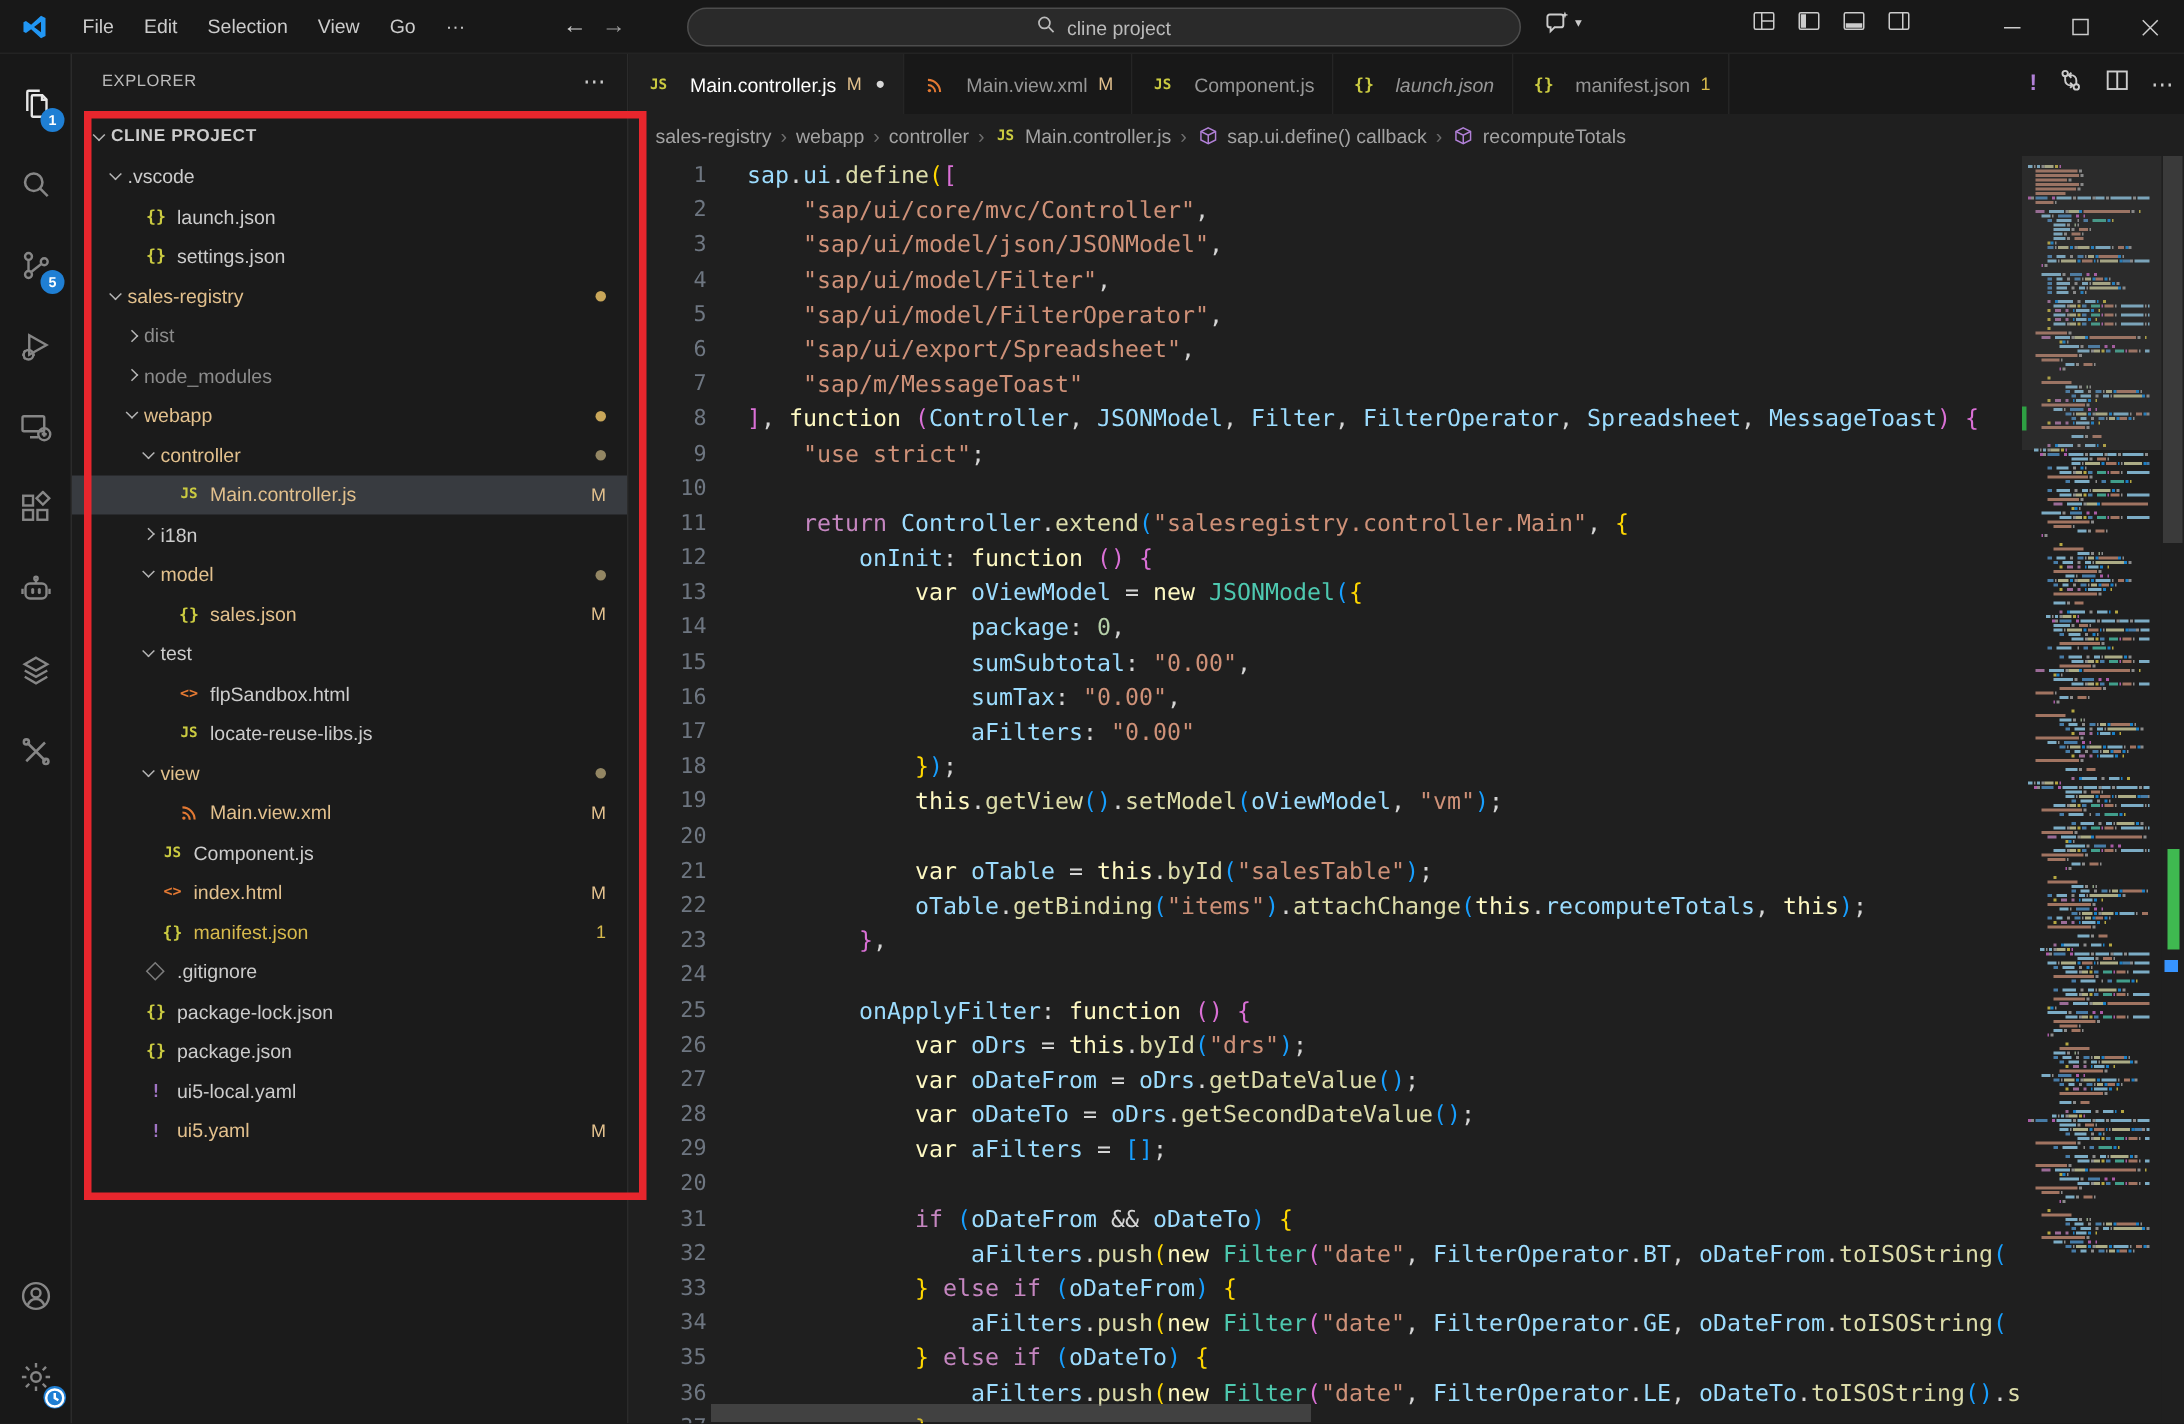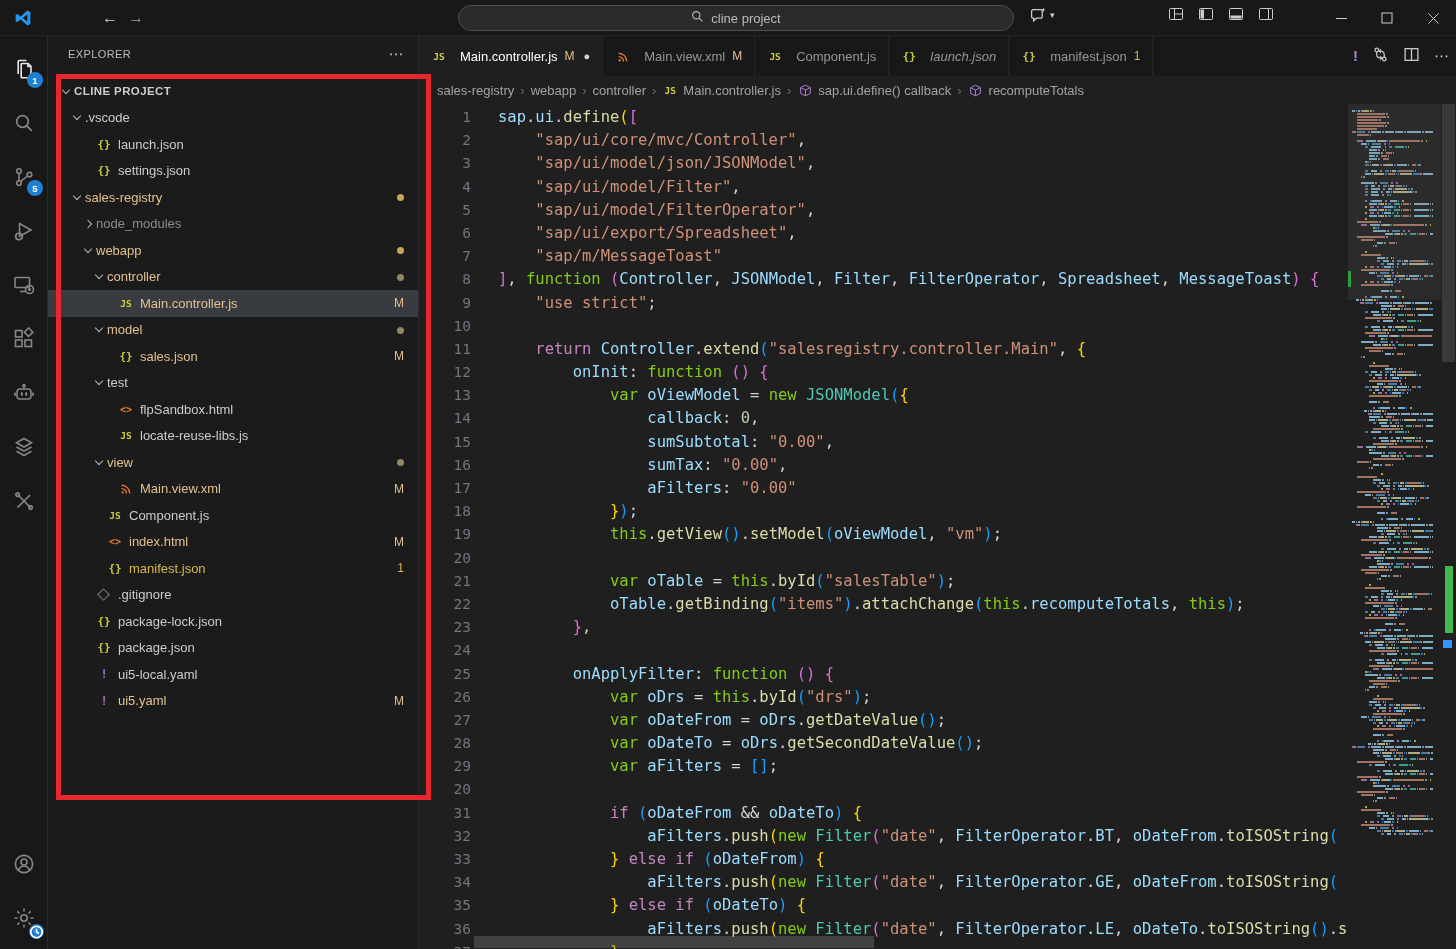--- a/index.html
+++ b/index.html
@@ -92,21 +92,21 @@
   .breadcrumbs .sep { color:#6E6E6E; font-size:13px; padding:0 2px; }
   .crumb { display:flex; align-items:center; gap:5px; white-space:nowrap; }
   .crumb .ficon { margin-right:0; }
 
   .codewrap { flex:1; position:relative; overflow:hidden; }
   .codelines { position:absolute; left:0; top:2px; right:108px; overflow:hidden;
     font-family:"DejaVu Sans Mono", monospace; font-size:15.5px; }
   .code-line { display:flex; height:23.2px; line-height:23.2px; white-space:pre; }
   .ln { width:52px; min-width:52px; text-align:right; color:#6E7681; font-size:14.5px; }
   .lt { padding-left:27px; }
-  .tk-k{color:#84cc16}.tk-c{color:#C586C0}.tk-s{color:#CE9178}.tk-i{color:#9CDCFE}
+  .tk-k{color:#fef9c3}.tk-c{color:#C586C0}.tk-s{color:#CE9178}.tk-i{color:#9CDCFE}
   .tk-f{color:#DCDCAA}.tk-t{color:#4EC9B0}.tk-n{color:#B5CEA8}.tk-p{color:#D4D4D4}
   .tk-b1{color:#FFD700}.tk-b2{color:#DA70D6}.tk-b3{color:#179FFF}.tk-w{color:#D4D4D4}
 
   .minimap { position:absolute; right:15px; top:0; width:93px; bottom:0; background:#1F1F1F; }
   .mm-viewport { position:absolute; left:0; right:0; top:0; height:196px; background:rgba(121,121,121,0.14); }
   .mm-git { position:absolute; left:0; top:167px; width:3px; height:16px; background:#2EA043; }
   .overview { position:absolute; right:0; top:0; width:15px; bottom:0; }
   .ov-thumb { position:absolute; left:1px; width:13px; top:0; height:258px; background:rgba(121,121,121,0.30); }
   .ov-green { position:absolute; left:4px; width:8px; top:462px; height:67px; background:#3FB950; }
   .ov-blue { position:absolute; left:2px; width:9px; top:536px; height:8px; background:#3794FF; }
@@ -120,20 +120,28 @@
 <body>
 
 <div class="window">
 
   <div class="titlebar">
     <div class="logo">
       <svg width="18" height="18" viewBox="0 0 24 24">
           <path fill="#2196F3" d="M17.8 2.1 9 10.1 4.4 6.6 2.2 7.7v8.6l2.2 1.1L9 13.9l8.8 8 4-1.9V4zm0 5.2v9.4L11.6 12z"></path>
         </svg>
     </div>
+    <div class="menus" id="menubar">
+        <span>File</span>
+        <span>Edit</span>
+        <span>Selection</span>
+        <span>View</span>
+        <span>Go</span>
+        <span>···</span>
+      </div>
     <div class="nav">
       <span class="navbtn">←</span>
       <span class="navbtn dim">→</span>
     </div>
     <div class="searchbox">
       <span>
         <svg width="13" height="13" viewBox="0 0 16 16" fill="none" stroke="#BBBBBB" stroke-width="1.4">
             <circle cx="6.5" cy="6.5" r="4.5"></circle>
             <path d="m10 10 4 4"></path>
           </svg>
@@ -313,40 +321,52 @@
             <span class="chevbox">
               <span class="chev down"></span>
             </span>
             <span class="label c-modified">sales-registry</span>
             <span class="rbadge"><span class="dot" style="background: rgb(200, 166, 89);"></span></span>
           </div>
           <div class="trow" style="padding-left: 32px;">
             <span class="chevbox">
               <span class="chev right"></span>
             </span>
+            <span class="label c-ignored">dist</span>
+          </div>
+          <div class="trow" style="padding-left: 32px;">
+            <span class="chevbox">
+              <span class="chev right"></span>
+            </span>
             <span class="label c-ignored">node_modules</span>
           </div>
           <div class="trow" style="padding-left: 32px;">
             <span class="chevbox">
               <span class="chev down"></span>
             </span>
             <span class="label c-modified">webapp</span>
             <span class="rbadge"><span class="dot" style="background: rgb(200, 166, 89);"></span></span>
           </div>
           <div class="trow" style="padding-left: 43px;">
             <span class="chevbox">
               <span class="chev down"></span>
             </span>
             <span class="label c-modified">controller</span>
             <span class="rbadge"><span class="dot" style="background: rgb(147, 134, 99);"></span></span>
           </div>
           <div class="trow selected" style="padding-left: 70px;">
             <span class="ficon js">JS</span>
             <span class="label c-modified">Main.controller.js</span>
             <span class="rbadge" style="color: rgb(226, 192, 141);">M</span>
+          </div>
+          <div class="trow" style="padding-left: 43px;">
+            <span class="chevbox">
+              <span class="chev right"></span>
+            </span>
+            <span class="label c-normal">i18n</span>
           </div>
           <div class="trow" style="padding-left: 43px;">
             <span class="chevbox">
               <span class="chev down"></span>
             </span>
             <span class="label c-modified">model</span>
             <span class="rbadge"><span class="dot" style="background: rgb(147, 134, 99);"></span></span>
           </div>
           <div class="trow" style="padding-left: 70px;">
             <span class="ficon json">{}</span>
@@ -520,21 +540,21 @@
             <div class="code-line"><span class="ln">4</span><span class="lt"><span class="tk-w">    </span><span class="tk-s">"sap/ui/model/Filter"</span><span class="tk-p">,</span></span></div>
             <div class="code-line"><span class="ln">5</span><span class="lt"><span class="tk-w">    </span><span class="tk-s">"sap/ui/model/FilterOperator"</span><span class="tk-p">,</span></span></div>
             <div class="code-line"><span class="ln">6</span><span class="lt"><span class="tk-w">    </span><span class="tk-s">"sap/ui/export/Spreadsheet"</span><span class="tk-p">,</span></span></div>
             <div class="code-line"><span class="ln">7</span><span class="lt"><span class="tk-w">    </span><span class="tk-s">"sap/m/MessageToast"</span></span></div>
             <div class="code-line"><span class="ln">8</span><span class="lt"><span class="tk-b2">]</span><span class="tk-p">, </span><span class="tk-k">function</span><span class="tk-w"> </span><span class="tk-b2">(</span><span class="tk-i">Controller</span><span class="tk-p">, </span><span class="tk-i">JSONModel</span><span class="tk-p">, </span><span class="tk-i">Filter</span><span class="tk-p">, </span><span class="tk-i">FilterOperator</span><span class="tk-p">, </span><span class="tk-i">Spreadsheet</span><span class="tk-p">, </span><span class="tk-i">MessageToast</span><span class="tk-b2">)</span><span class="tk-w"> </span><span class="tk-b2">{</span></span></div>
             <div class="code-line"><span class="ln">9</span><span class="lt"><span class="tk-w">    </span><span class="tk-s">"use strict"</span><span class="tk-p">;</span></span></div>
             <div class="code-line"><span class="ln">10</span><span class="lt"></span></div>
             <div class="code-line"><span class="ln">11</span><span class="lt"><span class="tk-w">    </span><span class="tk-c">return</span><span class="tk-w"> </span><span class="tk-i">Controller</span><span class="tk-p">.</span><span class="tk-f">extend</span><span class="tk-b3">(</span><span class="tk-s">"salesregistry.controller.Main"</span><span class="tk-p">,</span><span class="tk-w"> </span><span class="tk-b1">{</span></span></div>
             <div class="code-line"><span class="ln">12</span><span class="lt"><span class="tk-w">        </span><span class="tk-i">onInit</span><span class="tk-p">:</span><span class="tk-w"> </span><span class="tk-k">function</span><span class="tk-w"> </span><span class="tk-b2">()</span><span class="tk-w"> </span><span class="tk-b2">{</span></span></div>
             <div class="code-line"><span class="ln">13</span><span class="lt"><span class="tk-w">            </span><span class="tk-k">var</span><span class="tk-w"> </span><span class="tk-i">oViewModel</span><span class="tk-w"> </span><span class="tk-p">=</span><span class="tk-w"> </span><span class="tk-k">new</span><span class="tk-w"> </span><span class="tk-t">JSONModel</span><span class="tk-b3">(</span><span class="tk-b1">{</span></span></div>
-            <div class="code-line"><span class="ln">14</span><span class="lt"><span class="tk-w">                </span><span class="tk-i">callback</span><span class="tk-p">:</span><span class="tk-w"> </span><span class="tk-n">0</span><span class="tk-p">,</span></span></div>
+            <div class="code-line"><span class="ln">14</span><span class="lt"><span class="tk-w">                </span><span class="tk-i">package</span><span class="tk-p">:</span><span class="tk-w"> </span><span class="tk-n">0</span><span class="tk-p">,</span></span></div>
             <div class="code-line"><span class="ln">15</span><span class="lt"><span class="tk-w">                </span><span class="tk-i">sumSubtotal</span><span class="tk-p">:</span><span class="tk-w"> </span><span class="tk-s">"0.00"</span><span class="tk-p">,</span></span></div>
             <div class="code-line"><span class="ln">16</span><span class="lt"><span class="tk-w">                </span><span class="tk-i">sumTax</span><span class="tk-p">:</span><span class="tk-w"> </span><span class="tk-s">"0.00"</span><span class="tk-p">,</span></span></div>
             <div class="code-line"><span class="ln">17</span><span class="lt"><span class="tk-w">                </span><span class="tk-i">aFilters</span><span class="tk-p">:</span><span class="tk-w"> </span><span class="tk-s">"0.00"</span></span></div>
             <div class="code-line"><span class="ln">18</span><span class="lt"><span class="tk-w">            </span><span class="tk-b1">}</span><span class="tk-b3">)</span><span class="tk-p">;</span></span></div>
             <div class="code-line"><span class="ln">19</span><span class="lt"><span class="tk-w">            </span><span class="tk-k">this</span><span class="tk-p">.</span><span class="tk-f">getView</span><span class="tk-b3">()</span><span class="tk-p">.</span><span class="tk-f">setModel</span><span class="tk-b3">(</span><span class="tk-i">oViewModel</span><span class="tk-p">,</span><span class="tk-w"> </span><span class="tk-s">"vm"</span><span class="tk-b3">)</span><span class="tk-p">;</span></span></div>
             <div class="code-line"><span class="ln">20</span><span class="lt"></span></div>
             <div class="code-line"><span class="ln">21</span><span class="lt"><span class="tk-w">            </span><span class="tk-k">var</span><span class="tk-w"> </span><span class="tk-i">oTable</span><span class="tk-w"> </span><span class="tk-p">=</span><span class="tk-w"> </span><span class="tk-k">this</span><span class="tk-p">.</span><span class="tk-f">byId</span><span class="tk-b3">(</span><span class="tk-s">"salesTable"</span><span class="tk-b3">)</span><span class="tk-p">;</span></span></div>
             <div class="code-line"><span class="ln">22</span><span class="lt"><span class="tk-w">            </span><span class="tk-i">oTable</span><span class="tk-p">.</span><span class="tk-f">getBinding</span><span class="tk-b3">(</span><span class="tk-s">"items"</span><span class="tk-b3">)</span><span class="tk-p">.</span><span class="tk-f">attachChange</span><span class="tk-b3">(</span><span class="tk-k">this</span><span class="tk-p">.</span><span class="tk-i">recomputeTotals</span><span class="tk-p">,</span><span class="tk-w"> </span><span class="tk-k">this</span><span class="tk-b3">)</span><span class="tk-p">;</span></span></div>
             <div class="code-line"><span class="ln">23</span><span class="lt"><span class="tk-w">        </span><span class="tk-b2">}</span><span class="tk-p">,</span></span></div>
             <div class="code-line"><span class="ln">24</span><span class="lt"></span></div>

